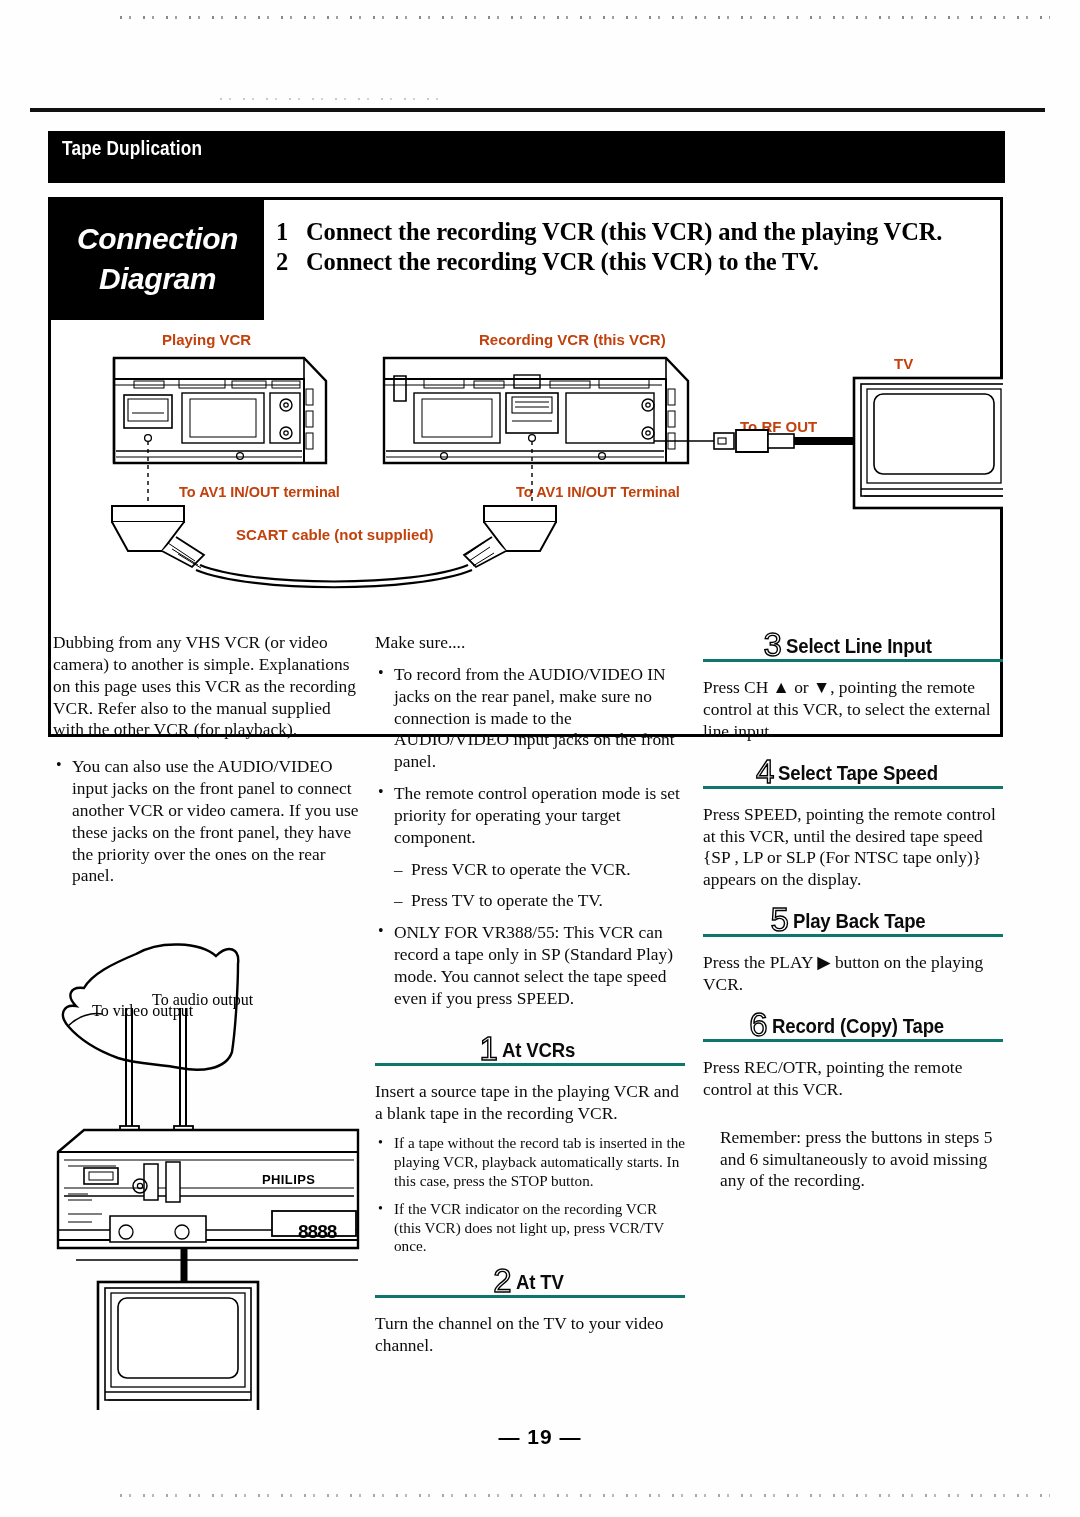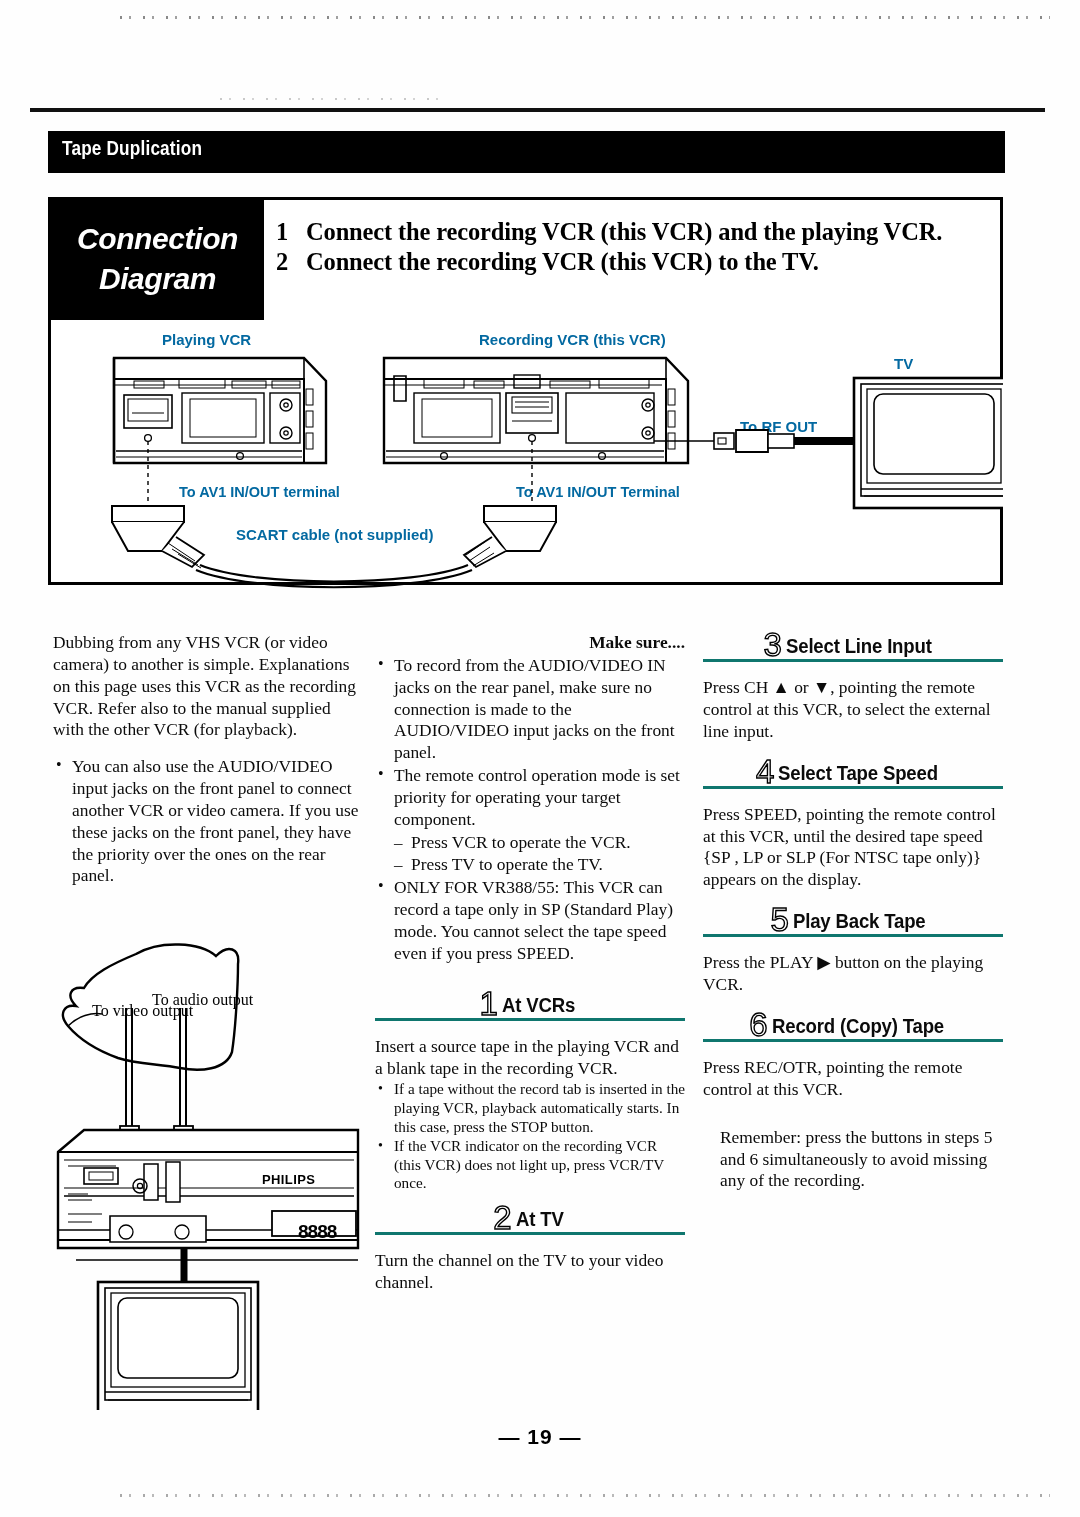--- a/index.html
+++ b/index.html
@@ -13,68 +13,68 @@
            background:repeating-linear-gradient(90deg,
              #2a2a2a 0 2px, transparent 2px 9px, #555 9px 11px, transparent 11px 23px);
            opacity:.55;}
   .speckle.s1{top:16px;}
   .speckle.s2{top:1494px;opacity:.4;}
   .speckle.s3{top:98px;left:220px;right:640px;height:2px;opacity:.25;}
 
   .ruletop{position:absolute;left:30px;right:35px;top:108px;height:4px;background:#111;}
 
   
-  .titlebar{position:absolute;left:48px;top:131px;width:957px;height:42px;background:#000;}
+  .titlebar{position:absolute;left:48px;top:131px;width:957px;height:52px;background:#000;}
   .titlebar .t{position:absolute;left:14px;top:5px;color:#fff;
       font-family:"Liberation Sans",sans-serif;font-weight:bold;font-size:21px;
       letter-spacing:.2px;transform:scaleX(.82);transform-origin:left center;}
 
   
-  .dgbox{position:absolute;left:48px;top:197px;width:955px;height:388px;
+  .dgbox{position:absolute;left:48px;top:197px;width:955px;height:540px;
          border:3px solid #000;background:#fff;box-sizing:border-box;}
   .dgblack{position:absolute;left:0;top:0;width:213px;height:120px;background:#000;}
   .dgblack .l1,.dgblack .l2{position:absolute;width:100%;text-align:center;color:#fff;
       font-family:"Liberation Sans",sans-serif;font-weight:bold;font-style:italic;
       font-size:30px;letter-spacing:-.4px;}
   .dgblack .l1{top:22px;}
   .dgblack .l2{top:62px;}
 
   .steps{position:absolute;left:225px;top:18px;right:12px;}
   .steps .row{display:flex;font-family:"Liberation Serif",serif;font-weight:bold;
       font-size:24.5px;line-height:1.17;letter-spacing:-.15px;}
   .steps .n{width:30px;flex:none;}
   .steps .tx{flex:1;}
   .steps .row + .row{margin-top:1px;}
 
   
   .dgin{position:absolute;left:3px;top:123px;right:3px;bottom:3px;}
   .lbl{position:absolute;font-family:"Liberation Sans",sans-serif;font-weight:bold;
-       font-size:15px;color:#0369a1;white-space:nowrap;}
+       font-size:15px;color:#c2410c;white-space:nowrap;}
   .lbl.sm{font-size:14.5px;}
 
   svg{display:block;}
   .dgsvg{position:absolute;left:0;top:0;}
 
   
   .col{position:absolute;font-family:"Liberation Serif",serif;font-size:17.4px;
        line-height:1.255;color:#0b0b0b;text-align:left;}
   .colA{left:53px;top:632px;width:312px;}
   .colB{left:375px;top:632px;width:310px;}
   .colC{left:703px;top:632px;width:300px;}
 
   .col p{margin:0;}
   .col p.gap{margin-top:15px;}
   .bullets{margin:0;padding:0;list-style:none;}
-  .bullets li{position:relative;padding-left:19px;margin-top:1px;}
+  .bullets li{position:relative;padding-left:19px;margin-top:10px;}
   .bullets li::before{content:"\2022";position:absolute;left:3px;top:-1px;font-size:16px;}
   .bullets li.dash{padding-left:19px;}
   .bullets li.dash::before{content:"\2013";left:2px;top:0;font-size:17px;}
   .sub{font-size:15.2px;line-height:1.22;}
   .sub li::before{font-size:14px;top:0;}
-  .mk{font-weight:bold;text-align:right;}
+  .mk{font-weight:normal;}
 
   
   .sh{position:relative;margin-top:16px;padding-bottom:0;border-bottom:3px solid #0f766e;text-align:center;}
   .sh .num{font-family:"Liberation Sans",sans-serif;font-size:33px;font-weight:normal;
       color:#fff;-webkit-text-stroke:1.4px #000;line-height:.8;
       display:inline-block;vertical-align:-4px;margin-right:4px;
       text-shadow:0 0 0 transparent;}
   .sh .ttl{font-family:"Liberation Sans",sans-serif;font-weight:bold;font-size:20px;
       letter-spacing:-.2px;display:inline-block;vertical-align:-1px;
       transform:scaleX(.93);transform-origin:left bottom;}

